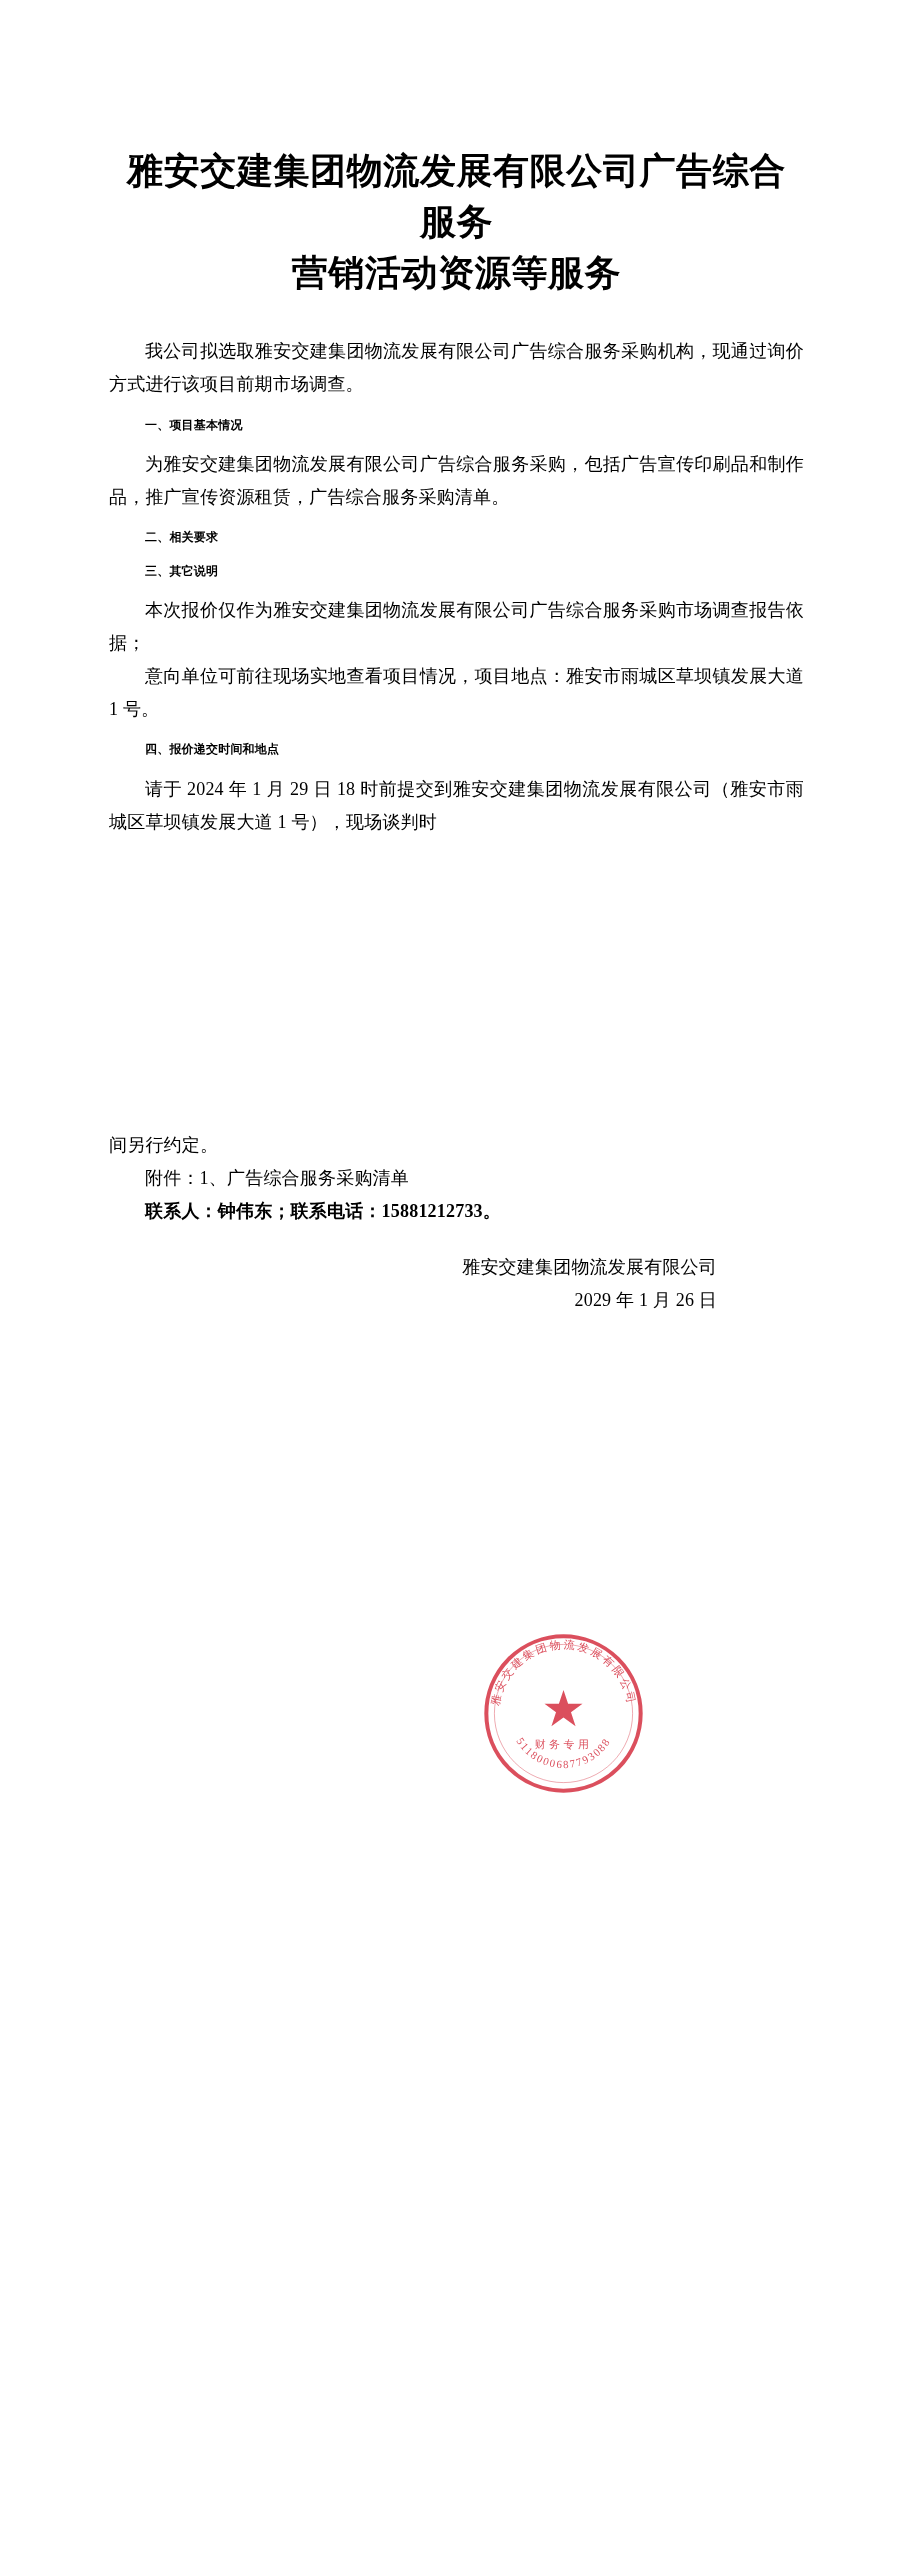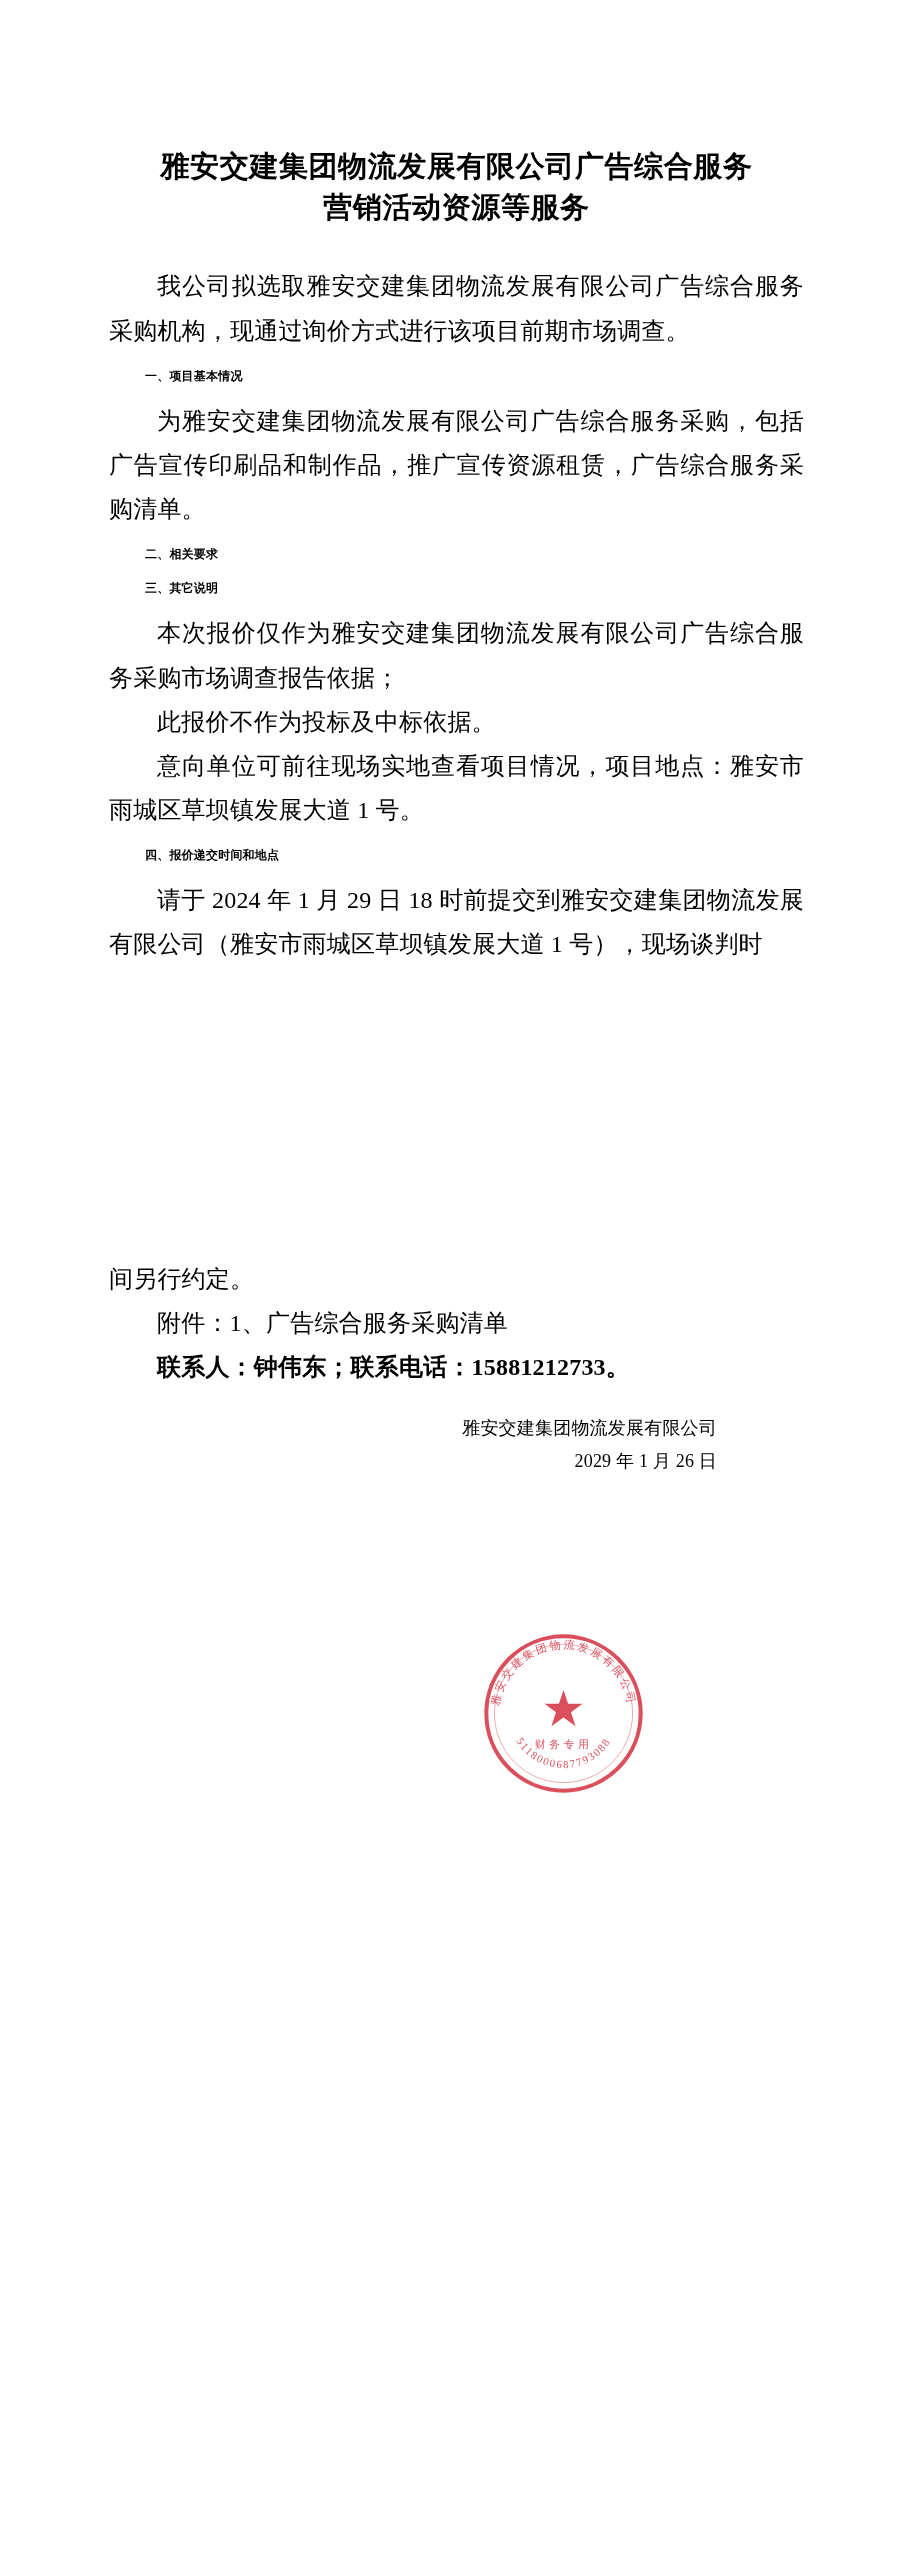--- a/index.html
+++ b/index.html
@@ -24,36 +24,36 @@
   
   .doc {
     position: absolute;
     left: 109px;
     top: 0;
     width: 695px;
   }
   .doc-title {
     margin: 0;
     padding-top: 146px;
-    font-size: 29px;
+    font-size: 36px;
     line-height: 1.42;
     font-weight: bold;
     text-align: center;
     letter-spacing: 0.6px;
     font-family: "Liberation Serif", "DejaVu Serif", serif;
   }
   .doc-title .line2 {
     display: block;
   }
   .body-block {
     margin-top: 36px;
   }
   p.para {
     margin: 0 0 0 0;
-    font-size: 24px;
+    font-size: 18px;
     line-height: 1.84;
     text-align: justify;
     text-justify: inter-ideograph;
     text-indent: 2em;
     letter-spacing: 0.2px;
   }
   p.heading {
     margin: 12px;
     font-size: 12px;
     line-height: 1.84;
@@ -121,21 +121,20 @@
 
       <p class="para">我公司拟选取雅安交建集团物流发展有限公司广告综合服务采购机构，现通过询价方式进行该项目前期市场调查。</p>
 
       <p class="heading">一、项目基本情况</p>
       <p class="para">为雅安交建集团物流发展有限公司广告综合服务采购，包括广告宣传印刷品和制作品，推广宣传资源租赁，广告综合服务采购清单。</p>
 
       <p class="heading">二、相关要求</p>
 
       <p class="heading">三、其它说明</p>
       <p class="para">本次报价仅作为雅安交建集团物流发展有限公司广告综合服务采购市场调查报告依据；</p>
-      <p class="para">此报价不作为投标及中标依据。</p>
       <p class="para">意向单位可前往现场实地查看项目情况，项目地点：雅安市雨城区草坝镇发展大道 1 号。</p>
 
       <p class="heading">四、报价递交时间和地点</p>
       <p class="para">请于 2024 年 1 月 29 日 18 时前提交到雅安交建集团物流发展有限公司（雅安市雨城区草坝镇发展大道 1 号），现场谈判时</p>
 
       <div class="gap-lines"></div>
 
       <p class="para no-indent">间另行约定。</p>
 
       <p class="para attach">附件：1、广告综合服务采购清单</p>

